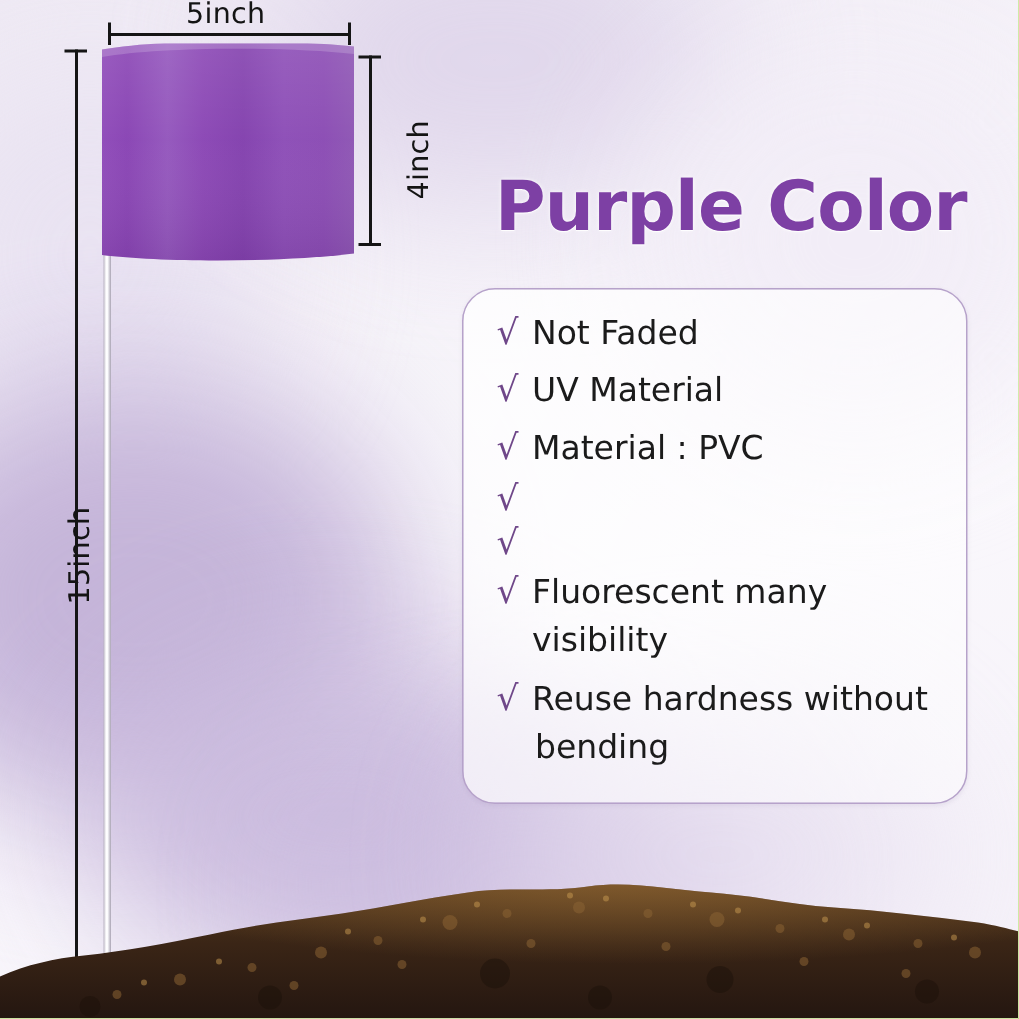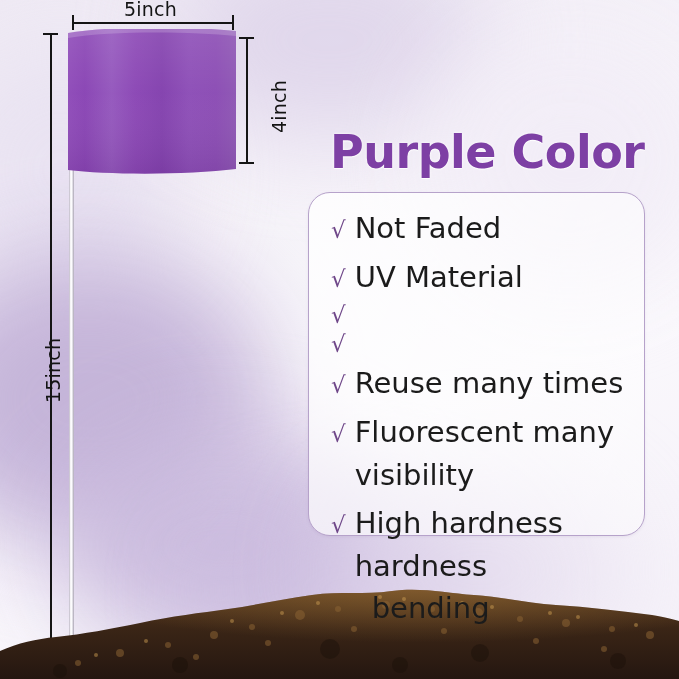--- a/index.html
+++ b/index.html
@@ -61,21 +61,21 @@
   .dim-label  { position: absolute; color: #141414; font-size: 19px; letter-spacing: .2px; white-space: nowrap; }
   .rot-label  { transform: rotate(-90deg); transform-origin: left top; }
 
   
   .soil { position: absolute; left: 0; bottom: 0; width: 679px; height: 110px; }
 
   
   .title {
     position: absolute;
     left: 330px;
-    top: 125px;
+    top: 110px;
     font-family: "DejaVu Sans", sans-serif;
     font-size: 46px;
     font-weight: bold;
     color: #7d40a4;
     letter-spacing: -0.5px;
     text-shadow: 0 0 3px rgba(255,255,255,.95), 0 1px 0 rgba(255,255,255,.9);
   }
   .card {
     position: absolute;
     left: 308px;
@@ -105,24 +105,24 @@
   }
   .check {
     flex: none;
     color: #6f4789;
     font-size: 23px;
     line-height: 1;
     font-family: "DejaVu Sans", sans-serif;
   }
   .feature-text {
     color: #1b1b1b;
-    font-size: 29px;
+    font-size: 22px;
     line-height: 1.47;
   }
-  .feature-text .wrap2 { display: block; padding-left: 2px; margin-left: 15px; }
+  .feature-text .wrap2 { display: block; padding-left: 2px; }
 </style>
 </head>
 <body>
 
 <div id="scene">
 
   <div class="bg-base"></div>
   <div class="blob blob-f"></div>
   <div class="blob blob-d"></div>
   <div class="blob blob-g"></div>
@@ -247,35 +247,35 @@
       <li class="feature">
         <span class="check">√</span>
         <span class="feature-text">Not  Faded</span>
       </li>
       <li class="feature">
         <span class="check">√</span>
         <span class="feature-text">UV Material</span>
       </li>
       <li class="feature">
         <span class="check">√</span>
-      </li>
-      <li class="feature">
-        <span class="check">√</span>
-      </li>
-      <li class="feature">
-        <span class="check">√</span>
-        <span class="feature-text">Reuse many times</span>
+        <span class="feature-text">Material : PVC</span>
+      </li>
+      <li class="feature">
+        <span class="check">√</span>
+      </li>
+      <li class="feature">
+        <span class="check">√</span>
       </li>
       <li class="feature">
         <span class="check">√</span>
         <span class="feature-text">Fluorescent many visibility</span>
       </li>
       <li class="feature">
         <span class="check">√</span>
         <span class="feature-text">
-          <span>High hardness hardness</span>
+          <span>Reuse hardness without</span>
           <span class="wrap2">bending</span>
         </span>
       </li>
     </ul>
   </div>
 
 </div>
 
 </body></html>

